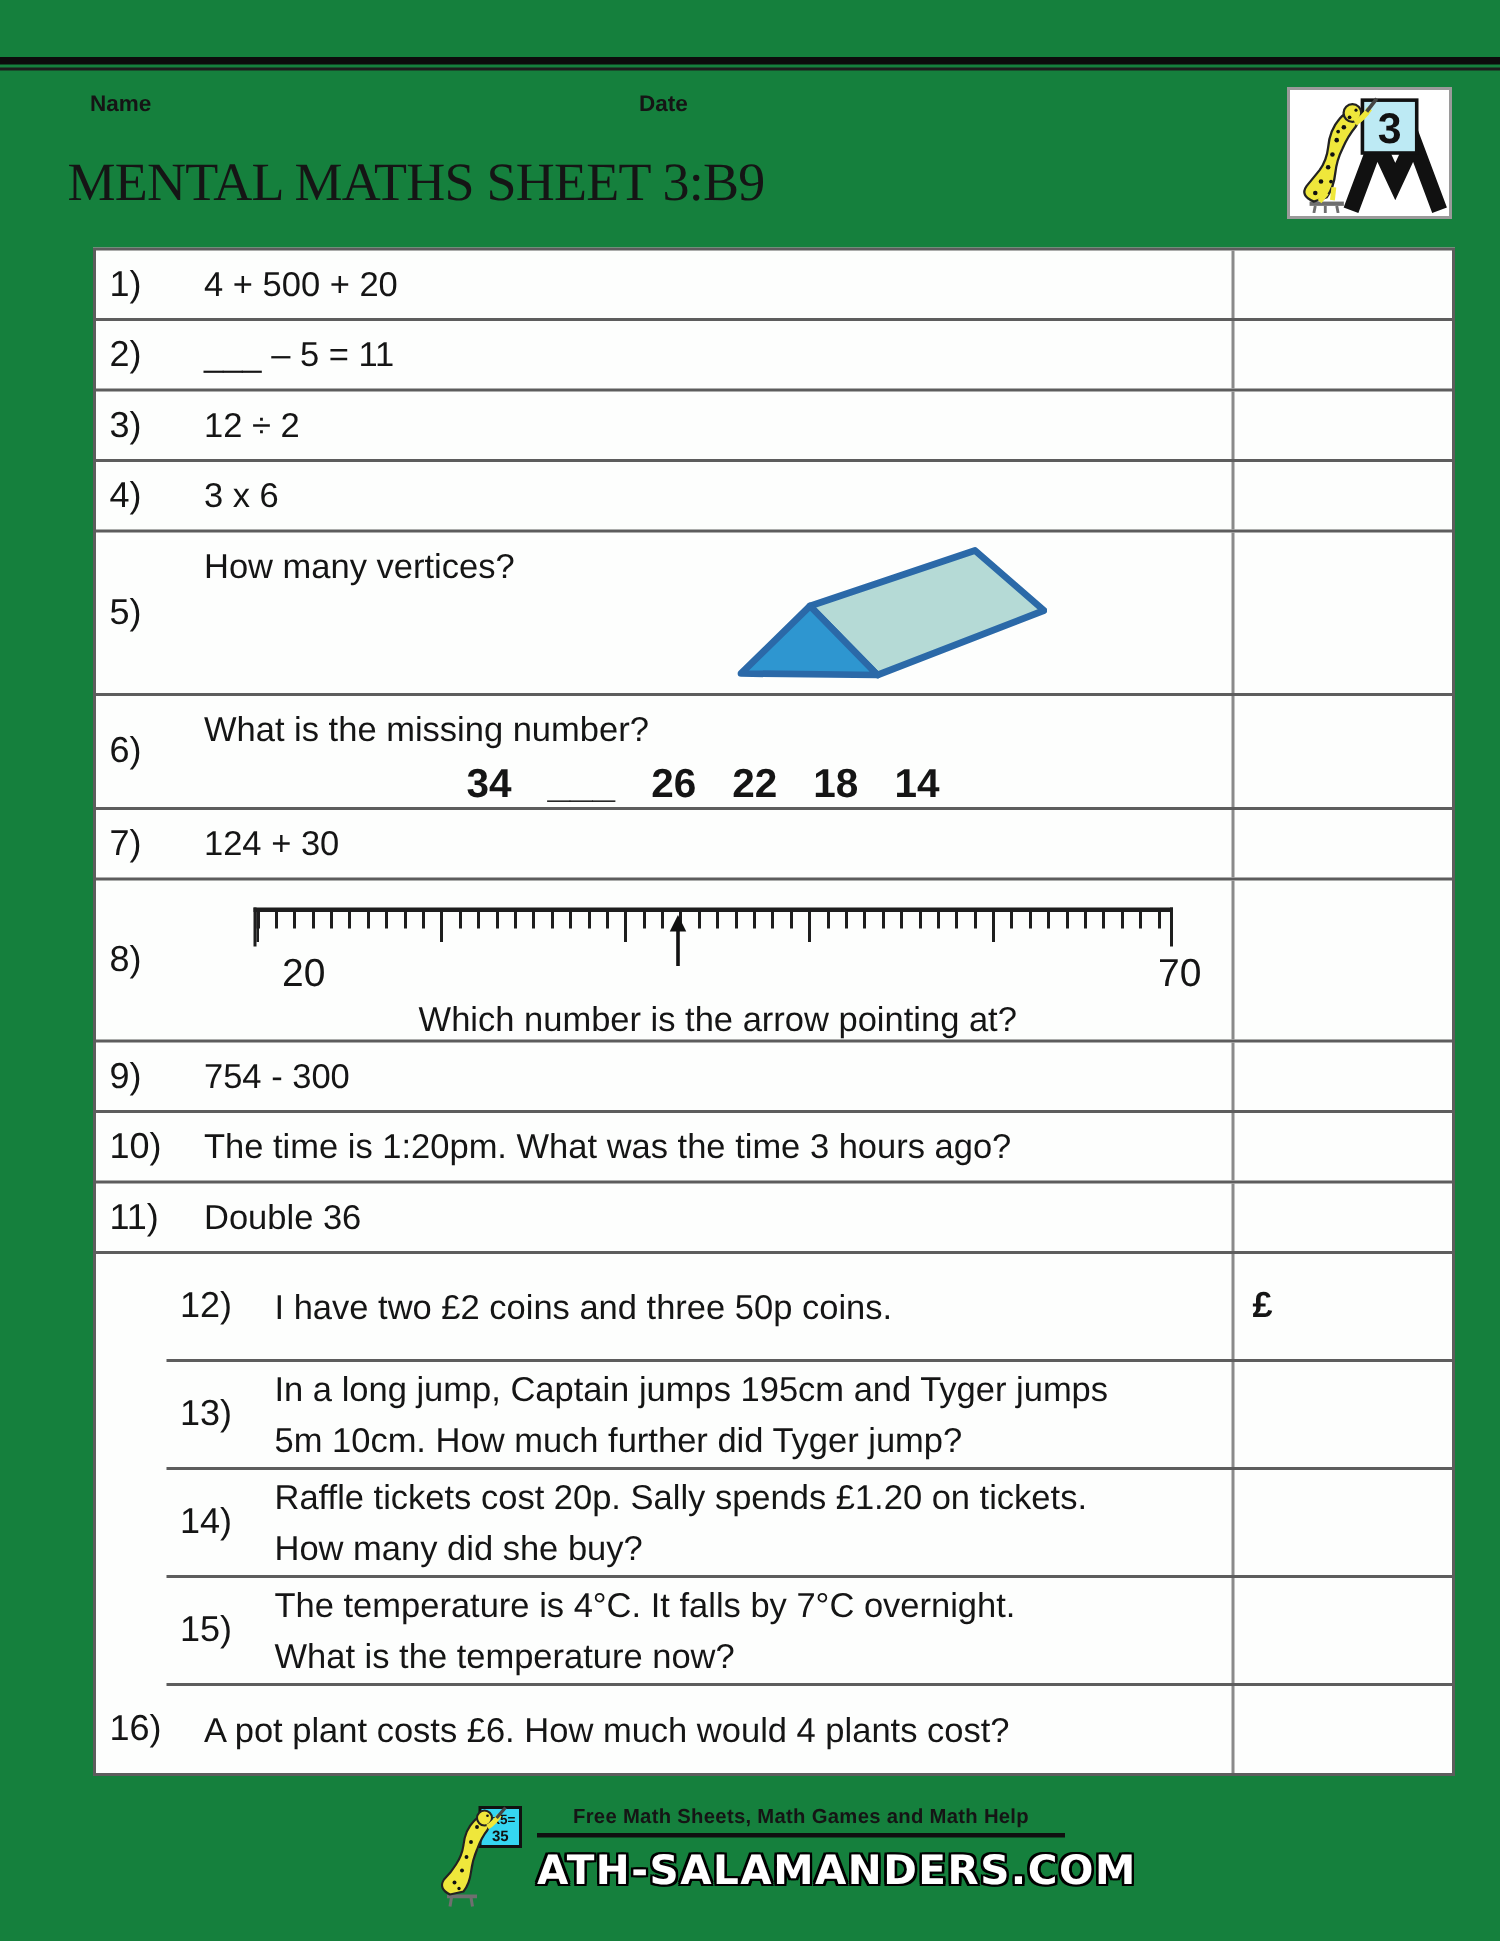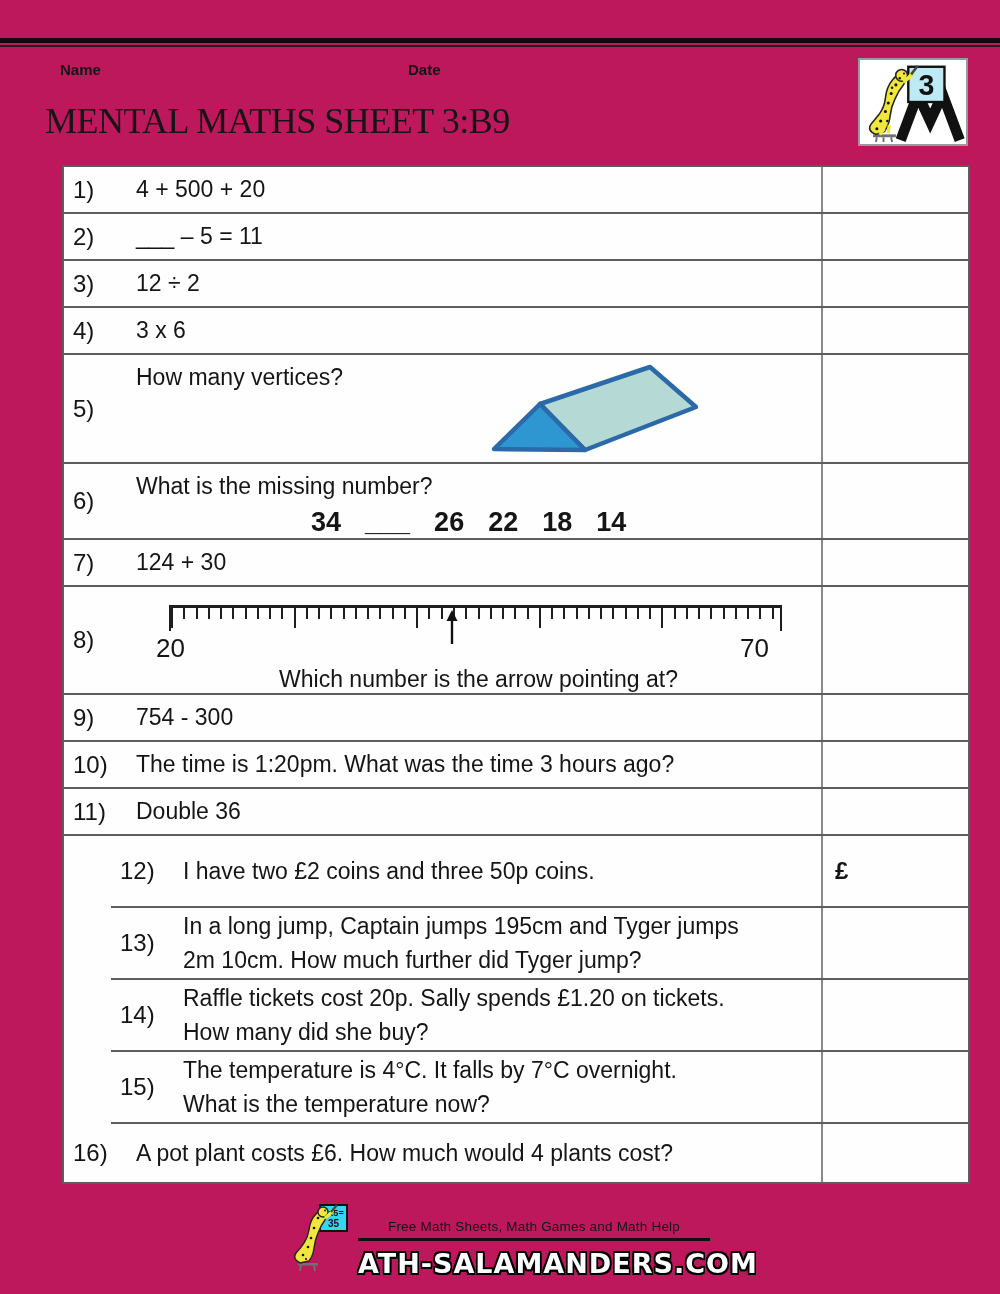--- a/index.html
+++ b/index.html
@@ -1,27 +1,27 @@
 <!DOCTYPE html>
 <html><head>
 <meta charset="utf-8">
 <style>
   * { margin:0; padding:0; box-sizing:border-box; }
   body { background:#e8e8e8; }
   .page {
     position:relative; width:1000px; height:1294px; margin:0 auto;
-    background:#be185d; color:#151515;
+    background:#15803d; color:#151515;
     font-family:"Liberation Sans", sans-serif; overflow:hidden;
   }
   
   .rule-thick { position:absolute; top:38px; left:0; width:1000px; height:5px; background:#0c0c0c; }
   .rule-thin  { position:absolute; top:45px; left:0; width:1000px; height:2px; background:#1d1d1d; }
 
   .name-label { position:absolute; top:61px; left:60px;  font-size:15px; font-weight:600; }
-  .date-label { position:absolute; top:61px; left:408px; font-size:15px; font-weight:600; }
+  .date-label { position:absolute; top:61px; left:426px; font-size:15px; font-weight:600; }
 
   .title {
     position:absolute; top:100px; left:45px;
     font-family:"Liberation Serif", serif; font-weight:500;
     font-size:36px; letter-spacing:-0.5px;
   }
 
   .logo-box {
     position:absolute; top:58px; left:858px; width:110px; height:88px;
     background:#fff; border:2px solid #9a9a9a; padding:2px;
@@ -58,29 +58,29 @@
   .ruler {
     position:absolute; top:0; left:0; width:613px; height:26px;
     border-top:3px solid #1e1e1e; border-left:2px solid #1e1e1e; border-right:2px solid #1e1e1e;
     background-image:
       repeating-linear-gradient(to right, #1e1e1e 0 2px, transparent 2px 122.6px),
       repeating-linear-gradient(to right, #1e1e1e 0 2px, transparent 2px 12.26px);
     background-size:100% 20px, 100% 11px;
     background-repeat:no-repeat;
   }
   .nl-arrow { position:absolute; top:5px; left:45%; }
-  .nl-labels { display:flex; justify-content:space-between; width:613px; margin-left:20px;
+  .nl-labels { display:flex; justify-content:space-between; width:613px; margin-left:52px;
                font-size:26px; line-height:28px; margin-top:1px; }
   .nl-question { text-align:center; font-size:23px; margin-top:4px; }
 
   
   .footer { position:absolute; top:1203px; left:0; width:1000px;
             display:flex; justify-content:center; align-items:flex-start; }
   .f-col { width:352px; margin-left:-14px; }
-  .f-tagline { text-align:center; font-size:13.5px; font-weight:400; letter-spacing:0.2px;margin-top:16px; }
+  .f-tagline { text-align:center; font-size:13.5px; font-weight:700; letter-spacing:0.2px; }
   .f-rule { height:3px; background:#101010; margin-top:4px; }
   .f-wordmark { display:flex; align-items:flex-end; margin-top:1px; }
   .f-site {
     font-family:"DejaVu Sans", sans-serif; font-weight:700; font-size:27px;
     letter-spacing:1px; color:#ffffff; white-space:nowrap; line-height:40px;
     text-shadow:-1.6px -1.6px 0 #000, 1.6px -1.6px 0 #000, -1.6px 1.6px 0 #000,
                  1.6px 1.6px 0 #000, 0 1.6px 0 #000, 0 -1.6px 0 #000, 1.6px 0 0 #000, -1.6px 0 0 #000;
   }
 </style>
 </head>
@@ -253,21 +253,21 @@
       <div class="ans">
         <span class="ans-prefix">£</span>
       </div>
     </div>
 
     <div class="row r72">
       <div class="qnum">13)</div>
       <div class="qbody">
         <div class="qtext two">
           <span class="qline">In a long jump, Captain jumps 195cm and Tyger jumps</span>
-          <span class="qline">2m 10cm. How much further did Tyger jump?</span>
+          <span class="qline">5m 10cm. How much further did Tyger jump?</span>
         </div>
       </div>
       <div class="ans"></div>
     </div>
 
     <div class="row r72">
       <div class="qnum">14)</div>
       <div class="qbody">
         <div class="qtext two">
           <span class="qline">Raffle tickets cost 20p. Sally spends £1.20 on tickets.</span>

